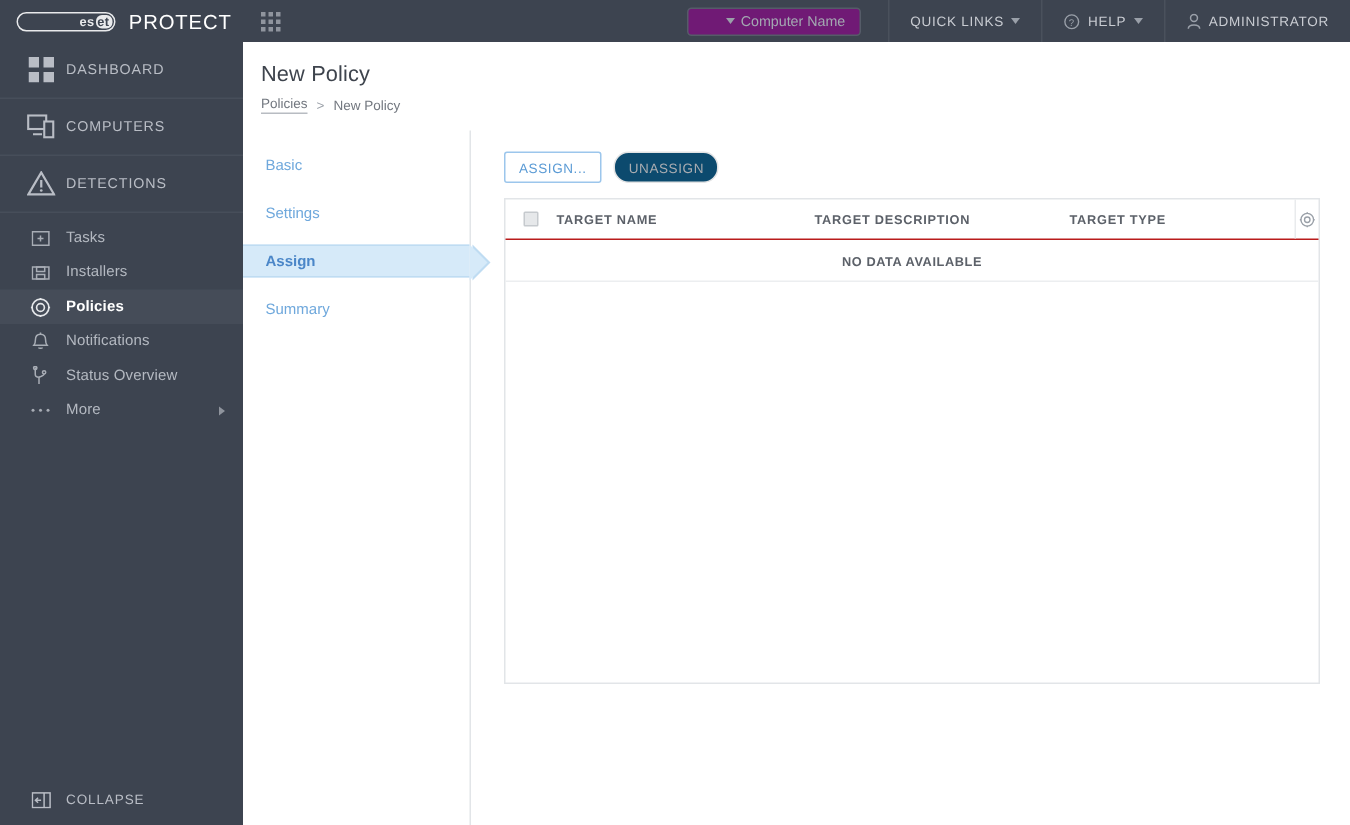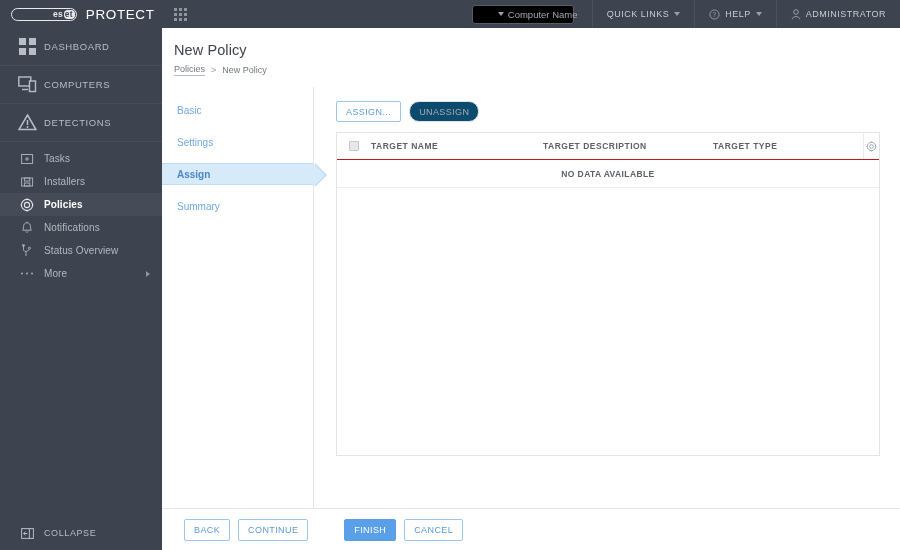--- a/index.html
+++ b/index.html
@@ -48,22 +48,22 @@
     display: grid; grid-template-columns: repeat(3, 3px);
     grid-template-rows: repeat(3, 3px); gap: 2px;
     margin-left: 10px; align-self: center;
   }
   .apps-grid i { display: block; width: 3px; height: 3px; background: #8f949d; }
 
   .topbar-spacer { flex: 1 1 auto; }
 
   .search-box {
     align-self: center;
-    width: 102px; height: 19px;
-    background: #000000;
+    width: 116px; height: 19px;
+    background: #701a75;
     border: 1px solid #555c68;
     border-radius: 3px;
     display: flex; align-items: center; gap: 4px;
     padding: 0 21px;
     margin-right: 18px;
   }
   .search-box .ph { color: #a3a8b1; font-size: 9.5px; white-space: nowrap; }
 
   .tb-item {
     display: flex; align-items: center; gap: 5px;
@@ -478,22 +478,15 @@
               </span>
             </div>
             <div class="row-empty">
               <span>NO DATA AVAILABLE</span>
             </div>
             <div class="table-body-fill"></div>
           </div>
         </div>
       </div>
 
-      <div class="footer">
-        <button class="btn">BACK</button>
-        <button class="btn">CONTINUE</button>
-        <span class="gap"></span>
-        <button class="btn primary">FINISH</button>
-        <button class="btn">CANCEL</button>
-      </div>
     </div>
   </div>
 </div>
 
 </body></html>

